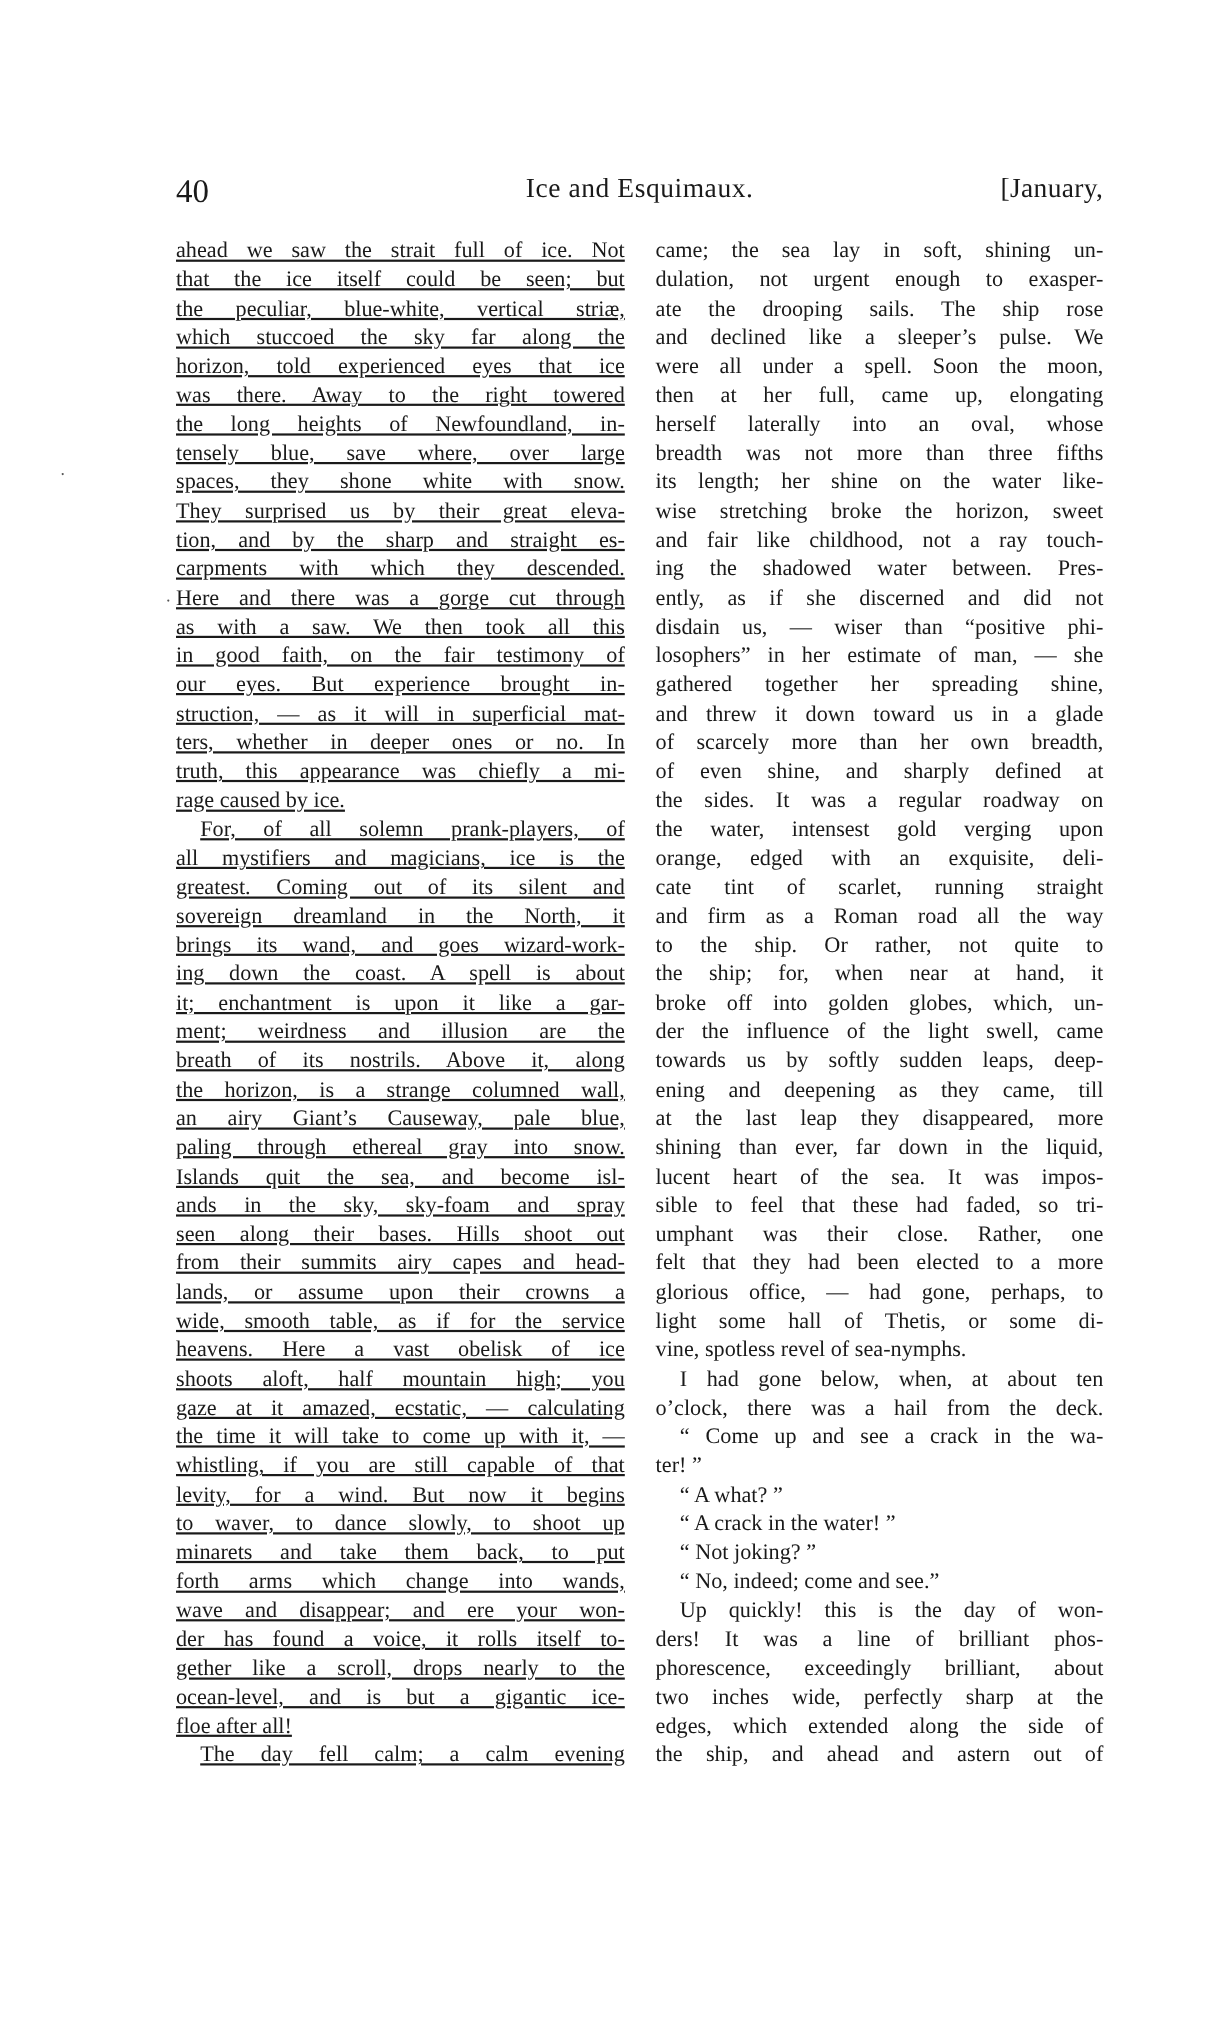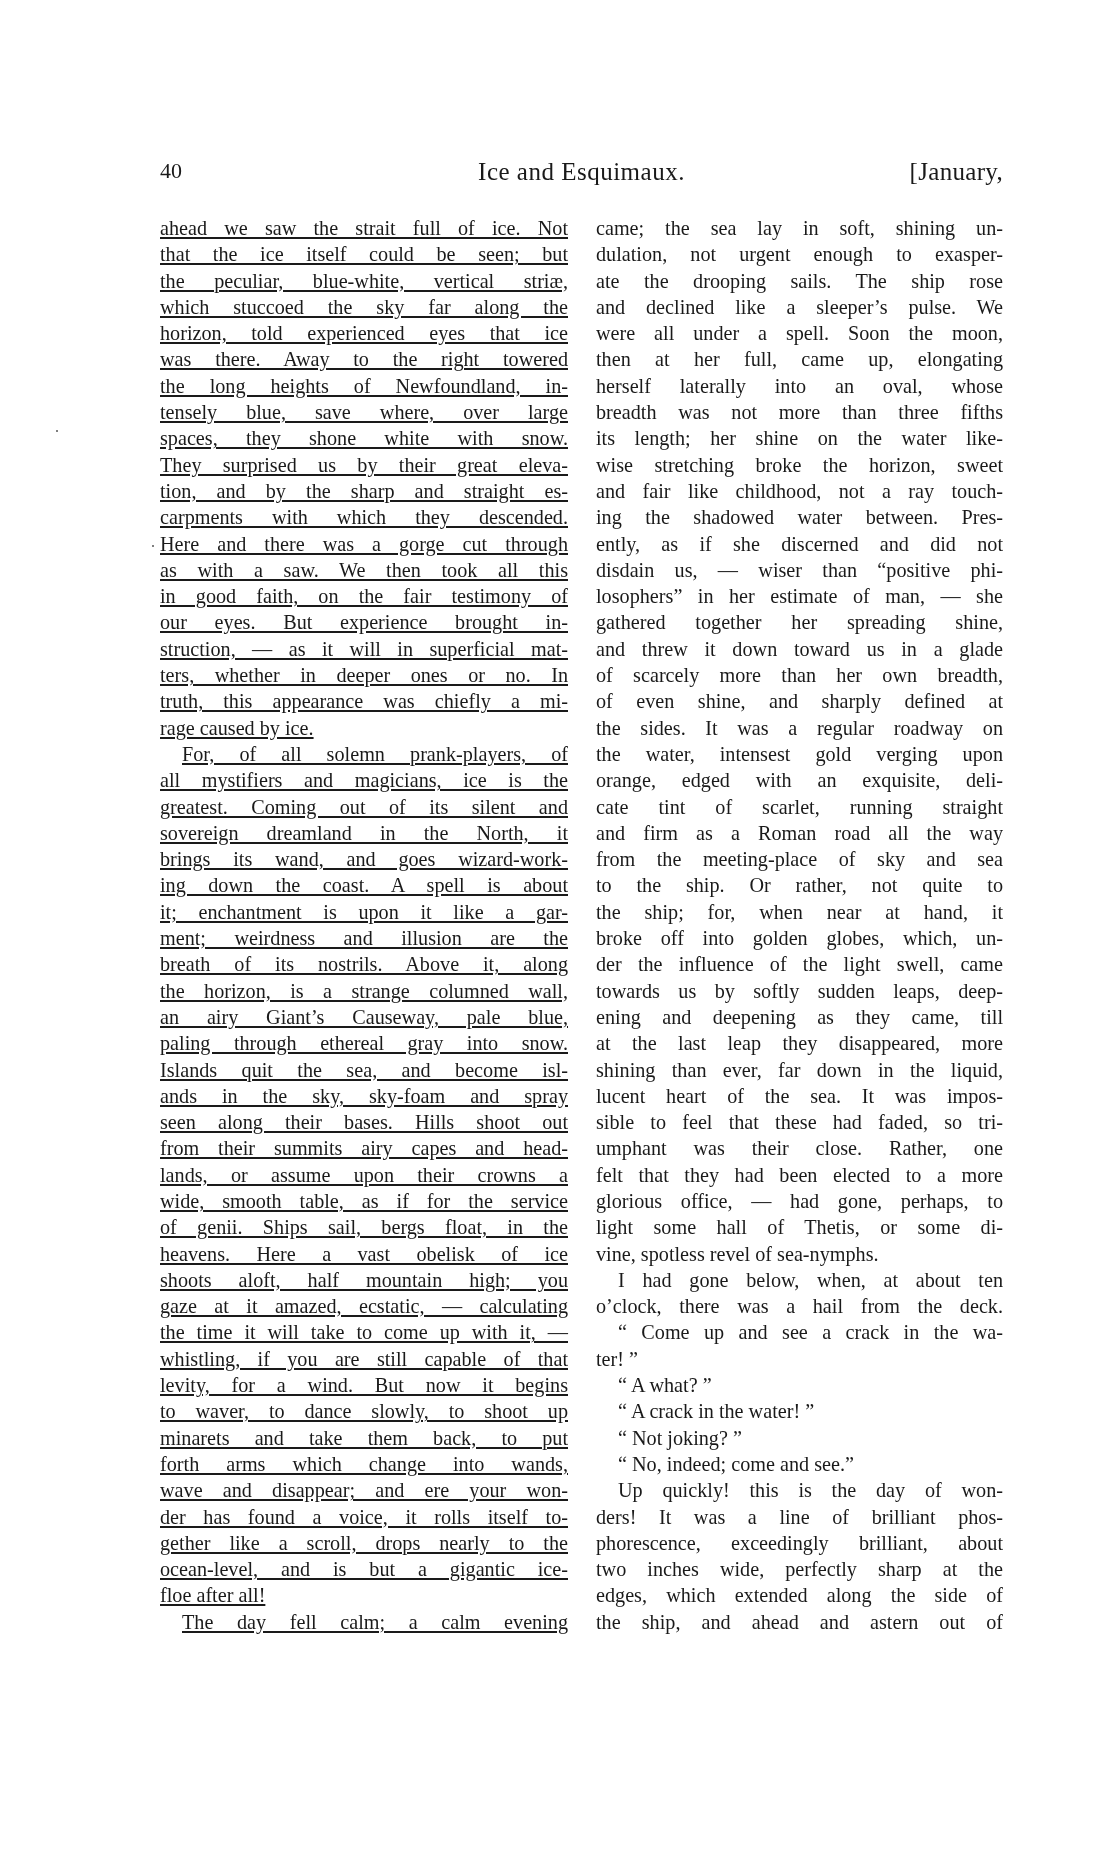--- a/index.html
+++ b/index.html
@@ -1,19 +1,19 @@
 <!DOCTYPE html>
 <html><head>
 <meta charset="utf-8">
 <style>
   html, body { margin: 0; padding: 0; background: #ffffff; }
   body { width: 1096px; height: 1850px; position: relative; overflow: hidden;
          font-family: "Liberation Serif", "DejaVu Serif", serif; color: #1a1a1a; }
   .page-header { position: absolute; top: 158px; left: 160px; width: 843px; height: 36px; }
-  .page-number { position: absolute; left: 0; top: 0; font-size: 22px; }
+  .page-number { position: absolute; left: 0; top: 0; font-size: 30px; }
   .running-title { position: absolute; left: 0; right: 0; top: 0; text-align: center; font-size: 25px; letter-spacing: 0.5px; }
   .issue-month { position: absolute; right: 0; top: 0; font-size: 25px; letter-spacing: 0.3px; }
   .column { position: absolute; top: 215px; }
   .col-left { left: 160px; width: 408px; text-decoration: underline; }
   .col-right { left: 596px; width: 407px; }
   .line { display: block; height: 26.3px; line-height: 26.3px; font-size: 20.2px;
           white-space: nowrap; text-align: justify; text-align-last: justify; overflow: visible; }
   .line.last { text-align-last: left; }
   .line.indent { padding-left: 22px; }
   .speck { position: absolute; width: 2px; height: 2px; background: #555; border-radius: 1px; }
@@ -59,21 +59,20 @@
     <span class="line">breath of its nostrils.  Above it, along</span>
     <span class="line">the horizon, is a strange columned wall,</span>
     <span class="line">an airy Giant’s Causeway, pale blue,</span>
     <span class="line">paling through ethereal gray into snow.</span>
     <span class="line">Islands quit the sea, and become isl-</span>
     <span class="line">ands in the sky, sky-foam and spray</span>
     <span class="line">seen along their bases.  Hills shoot out</span>
     <span class="line">from their summits airy capes and head-</span>
     <span class="line">lands, or assume upon their crowns a</span>
     <span class="line">wide, smooth table, as if for the service</span>
-    <span class="line">of genii.  Ships sail, bergs float, in the</span>
     <span class="line">heavens.  Here a vast obelisk of ice</span>
     <span class="line">shoots aloft, half mountain high; you</span>
     <span class="line">gaze at it amazed, ecstatic, — calculating</span>
     <span class="line">the time it will take to come up with it, —</span>
     <span class="line">whistling, if you are still capable of that</span>
     <span class="line">levity, for a wind.  But now it begins</span>
     <span class="line">to waver, to dance slowly, to shoot up</span>
     <span class="line">minarets and take them back, to put</span>
     <span class="line">forth arms which change into wands,</span>
     <span class="line">wave and disappear; and ere your won-</span>
@@ -101,21 +100,20 @@
     <span class="line">losophers” in her estimate of man, — she</span>
     <span class="line">gathered together her spreading shine,</span>
     <span class="line">and threw it down toward us in a glade</span>
     <span class="line">of scarcely more than her own breadth,</span>
     <span class="line">of even shine, and sharply defined at</span>
     <span class="line">the sides.  It was a regular roadway on</span>
     <span class="line">the water, intensest gold verging upon</span>
     <span class="line">orange, edged with an exquisite, deli-</span>
     <span class="line">cate tint of scarlet, running straight</span>
     <span class="line">and firm as a Roman road all the way</span>
-    <span class="line">from the meeting-place of sky and sea</span>
     <span class="line">to the ship.  Or rather, not quite to</span>
     <span class="line">the ship; for, when near at hand, it</span>
     <span class="line">broke off into golden globes, which, un-</span>
     <span class="line">der the influence of the light swell, came</span>
     <span class="line">towards us by softly sudden leaps, deep-</span>
     <span class="line">ening and deepening as they came, till</span>
     <span class="line">at the last leap they disappeared, more</span>
     <span class="line">shining than ever, far down in the liquid,</span>
     <span class="line">lucent heart of the sea.  It was impos-</span>
     <span class="line">sible to feel that these had faded, so tri-</span>

